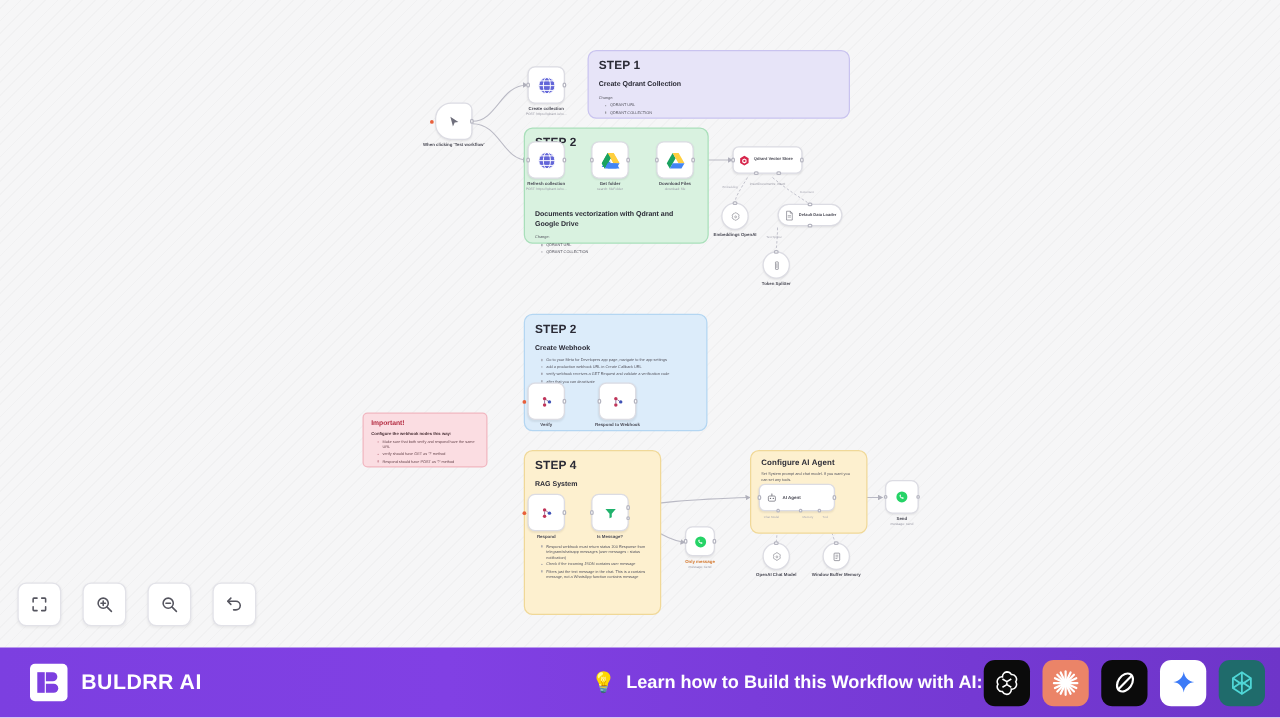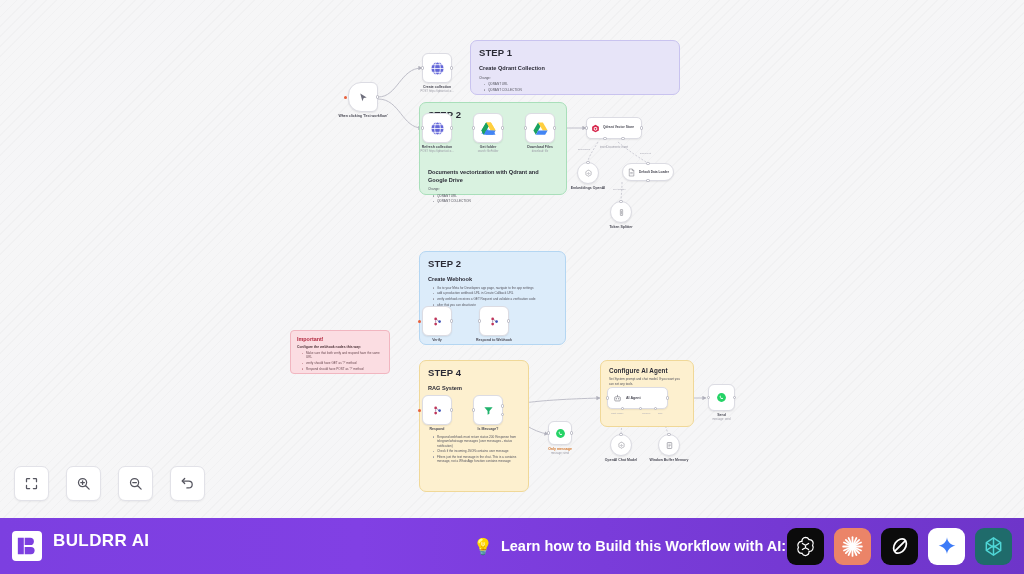--- a/index.html
+++ b/index.html
@@ -124,21 +124,21 @@
     box-shadow: 0 1px 2px rgba(0,0,0,.05); cursor: pointer;
   }
   .tbtn svg { width: 15px; height: 15px; }
 
   
   #footer {
     position: absolute; left: 0; top: 518px; width: 1024px; height: 56px;
     background: linear-gradient(90deg, #7c3fe0 0%, #8140e4 35%, #6e35c9 100%);
     display: flex; align-items: center;
   }
-  #brand { display: flex; align-items: flex-start; gap: 11px; padding-left: 12px; }
+  #brand { display: flex; align-items: center; gap: 11px; padding-left: 24px; }
   #brand-mark {
     width: 30px; height: 30px; background: #fff; border-radius: 4px;
     display: flex; align-items: center; justify-content: center;
   }
   #brand-name { color: #fff; font-size: 17px; font-weight: bold; letter-spacing: .4px; }
   #footer-cta {
     position: absolute; left: 473px; display: flex; align-items: center; gap: 8px;
   }
   #cta-text { color: #fff; font-size: 14.5px; font-weight: bold; }
   #ai-icons { position: absolute; right: 12px; display: flex; gap: 10px; }

